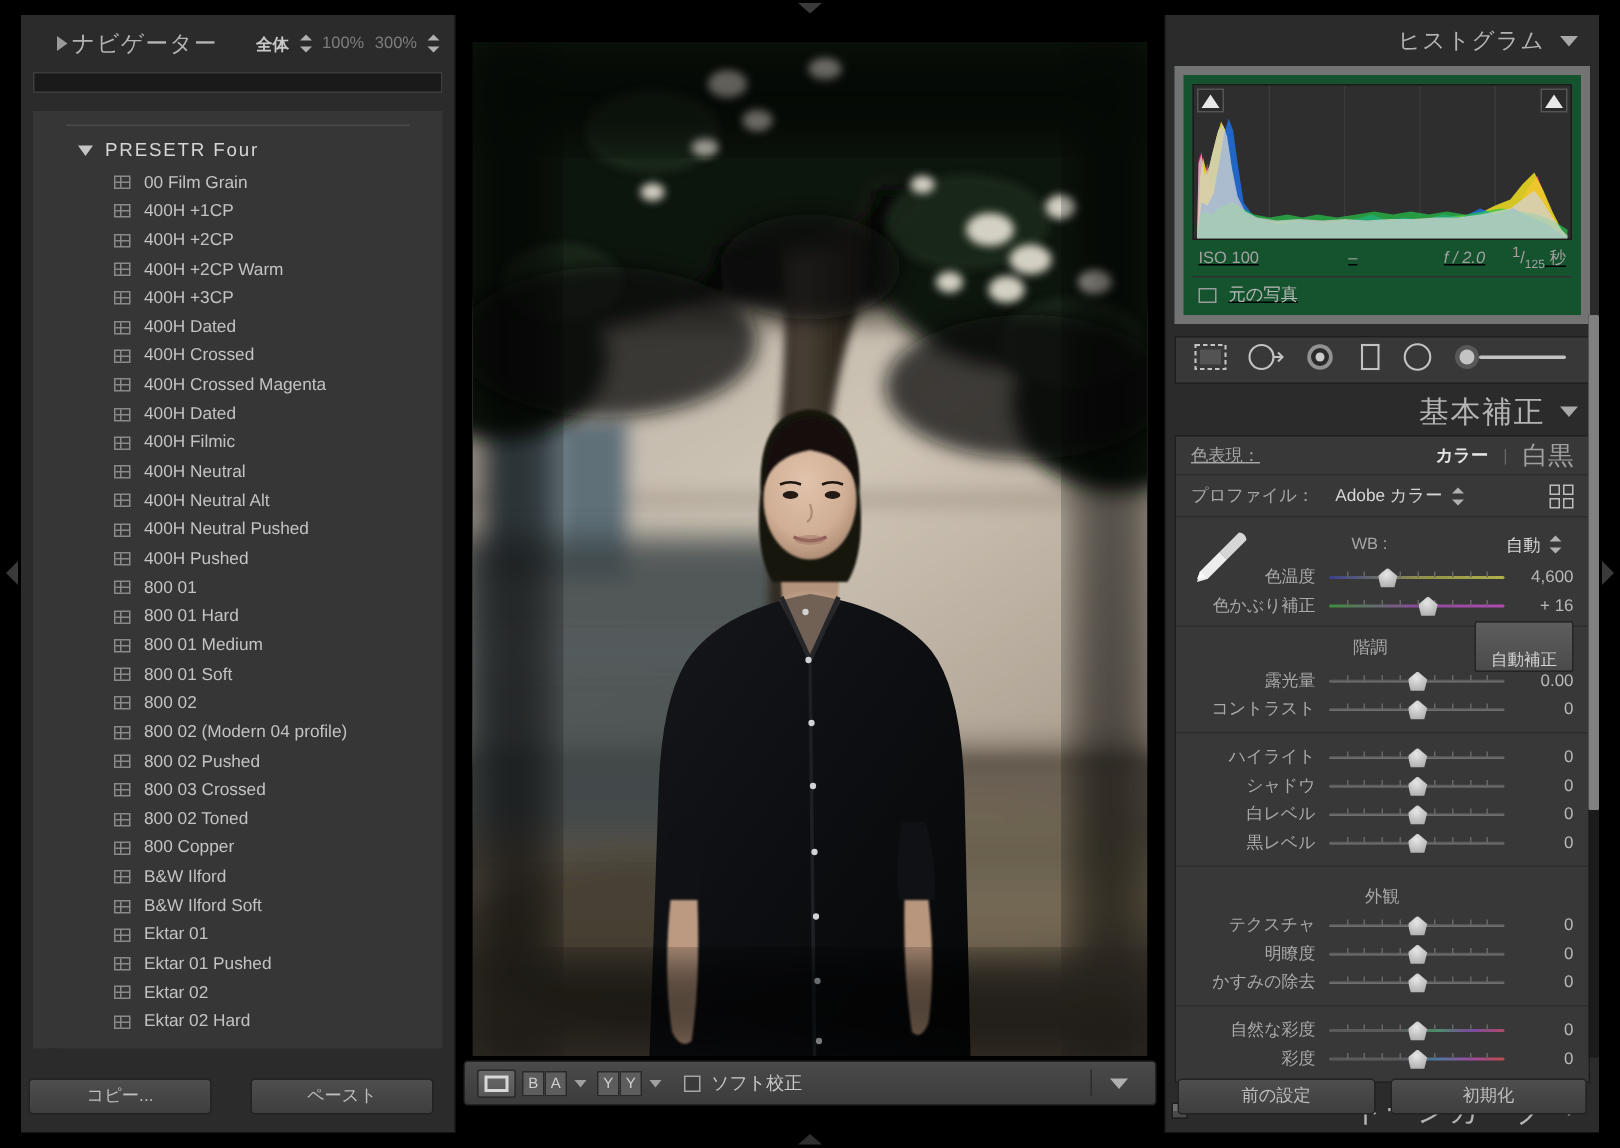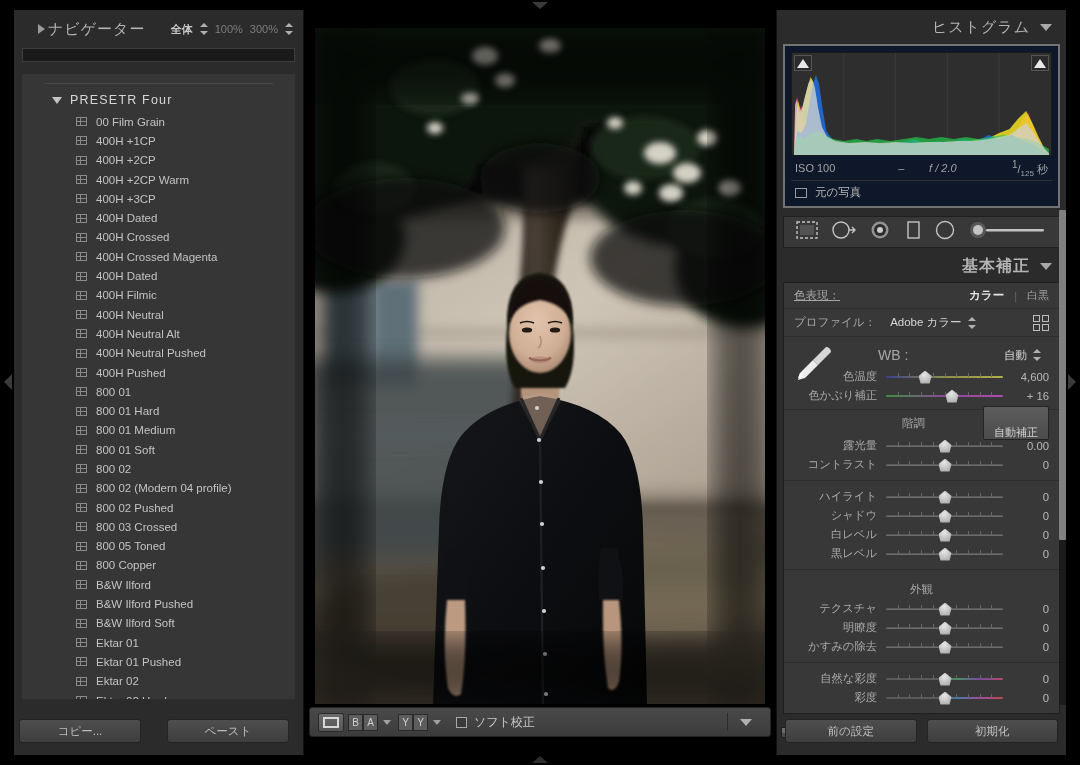--- a/index.html
+++ b/index.html
@@ -211,22 +211,23 @@
     border-top: 7px solid #a8a8a8;
   }
   .ph-switch {
     position: absolute; left: 4px; top: 50%; margin-top: -5px;
     width: 11px; height: 11px;
     background: linear-gradient(#6d6d6d 0 50%, #4a4a4a 50% 100%);
     border: 1px solid #1e1e1e;
   }
 
   .hist-box {
-    margin: 0 6px; background: #0f172a; border: 2px solid #737373;
+    margin: 0 6px; background: #14532d; border: 6px solid #737373;
     padding: 6px 6px 2px 6px;
+    text-decoration: underline;
   }
   .hist-canvas-wrap {
     position: relative; height: 104px; background: #2e2e2e;
     border: 1px solid #1a1a1a;
   }
   .clip-tri {
     position: absolute; top: 2px; width: 18px; height: 16px;
     background: #2b2b2b; border: 1px solid #555;
     display: flex; align-items: center; justify-content: center;
   }
@@ -235,21 +236,21 @@
     width: 0; height: 0;
     border-left: 6px solid transparent; border-right: 6px solid transparent;
     border-bottom: 9px solid #e8e8e8;
   }
   .hist-meta {
     display: flex; align-items: center; height: 24px;
     font-size: 11px; color: #a2a2a2; padding: 0 4px;
   }
   .hist-meta .m1 { width: 31%; }
   .hist-meta .m2 { width: 22%; text-align: center; }
-  .hist-meta .m3 { width: 25%; text-align: left; font-style: italic; }
+  .hist-meta .m3 { width: 25%; text-align: right; font-style: italic; }
   .hist-meta .m4 { flex: 1; text-align: right; }
   .frac { display: inline-block; }
   .frac sup { font-size: 10px; } .frac sub { font-size: 8px; }
   .orig-row {
     display: flex; align-items: center; gap: 8px;
     height: 24px; padding: 0 4px; border-top: 1px solid #303030;
   }
   .orig-chk {
     width: 12px; height: 10px; border: 1px solid #9a9a9a; background: transparent;
   }
@@ -260,48 +261,48 @@
     background: #383838; border: 1px solid #1f1f1f;
     display: flex; align-items: center; justify-content: space-around;
     padding: 0 6px;
   }
   .tool-ic { cursor: pointer; opacity: .92; }
 
   .sec-head {
     height: 32px; display: flex; align-items: center; justify-content: flex-end;
     padding-right: 14px; position: relative; margin-top: 2px;
   }
-  .sec-head .sh-title { font-size: 16px; color: #b4b4b4; letter-spacing: 1px; font-weight: bold; }
+  .sec-head .sh-title { font-size: 20px; color: #b4b4b4; letter-spacing: 1px; }
 
   .basic-body { margin: 0 6px; background: #383838; border: 1px solid #1f1f1f; }
   .row-treatment {
     display: flex; align-items: center; height: 26px;
     padding: 0 10px; border-bottom: 1px solid #2d2d2d;
   }
   .row-treatment .lbl { font-size: 11.5px; color: #a6a6a6; flex: 1; text-decoration: underline; }
   .seg-on { font-size: 11.5px; color: #e4e4e4; font-weight: bold; }
   .seg-div { color: #666; margin: 0 10px; font-size: 11px; }
-  .seg-off { font-size: 11px; color: #a0a0a0; cursor: pointer; text-align: right; }
+  .seg-off { font-size: 17px; color: #a0a0a0; cursor: pointer; text-align: right; }
 
   .row-profile {
     display: flex; align-items: center; height: 28px; padding: 0 10px;
     border-bottom: 1px solid #2d2d2d;
   }
   .row-profile .lbl { font-size: 11.5px; color: #a6a6a6; }
   .prof-val { font-size: 11.5px; color: #d6d6d6; margin-left: 14px; }
   .grid-ic {
     margin-left: auto; display: grid; grid-template-columns: 7px 7px;
     grid-template-rows: 7px 7px; gap: 2px; cursor: pointer;
   }
   .grid-ic i { border: 1px solid #bdbdbd; }
 
   .wb-block { padding: 6px 0 4px 0; border-bottom: 1px solid #2d2d2d; position: relative; }
   .wb-row { display: flex; align-items: center; height: 24px; padding: 0 10px; }
   .eyedropper { position: absolute; left: 8px; top: 4px; cursor: pointer; }
-  .wb-label { font-size: 14px; color: #a6a6a6; margin-left: 84px; }
+  .wb-label { font-size: 11px; color: #a6a6a6; margin-left: 107px; }
   .wb-val { margin-left: auto; font-size: 11.5px; color: #d8d8d8; margin-right: 6px; }
 
   .slider-row {
     display: flex; align-items: center; height: 19px; padding: 0 10px;
   }
   .sl-name {
     width: 92px; text-align: right; font-size: 11.3px; color: #a9a9a9;
     padding-right: 9px; white-space: nowrap;
   }
   .sl-track {
@@ -481,33 +482,29 @@
           <div class="preset-item">
             <span class="preset-icon"></span>
             <span class="preset-label">800 02 Pushed</span>
           </div>
           <div class="preset-item">
             <span class="preset-icon"></span>
             <span class="preset-label">800 03 Crossed</span>
           </div>
           <div class="preset-item">
             <span class="preset-icon"></span>
-            <span class="preset-label">800 05 Toned</span>
+            <span class="preset-label">800 02 Toned</span>
           </div>
           <div class="preset-item">
             <span class="preset-icon"></span>
             <span class="preset-label">800 Copper</span>
           </div>
           <div class="preset-item">
             <span class="preset-icon"></span>
             <span class="preset-label">B&amp;W Ilford</span>
-          </div>
-          <div class="preset-item">
-            <span class="preset-icon"></span>
-            <span class="preset-label">B&amp;W Ilford Pushed</span>
           </div>
           <div class="preset-item">
             <span class="preset-icon"></span>
             <span class="preset-label">B&amp;W Ilford Soft</span>
           </div>
           <div class="preset-item">
             <span class="preset-icon"></span>
             <span class="preset-label">Ektar 01</span>
           </div>
           <div class="preset-item">

